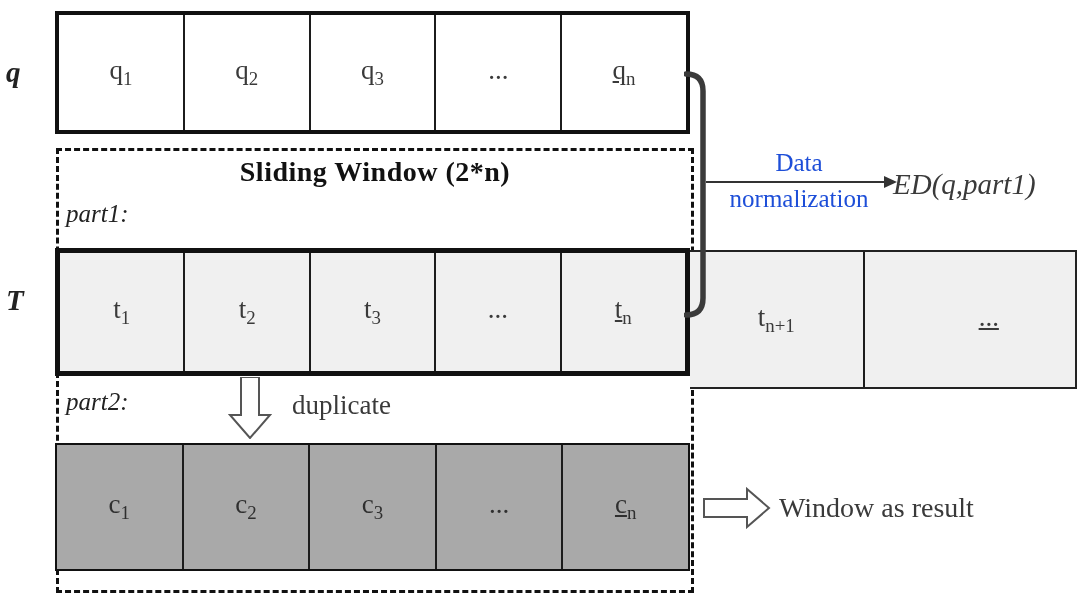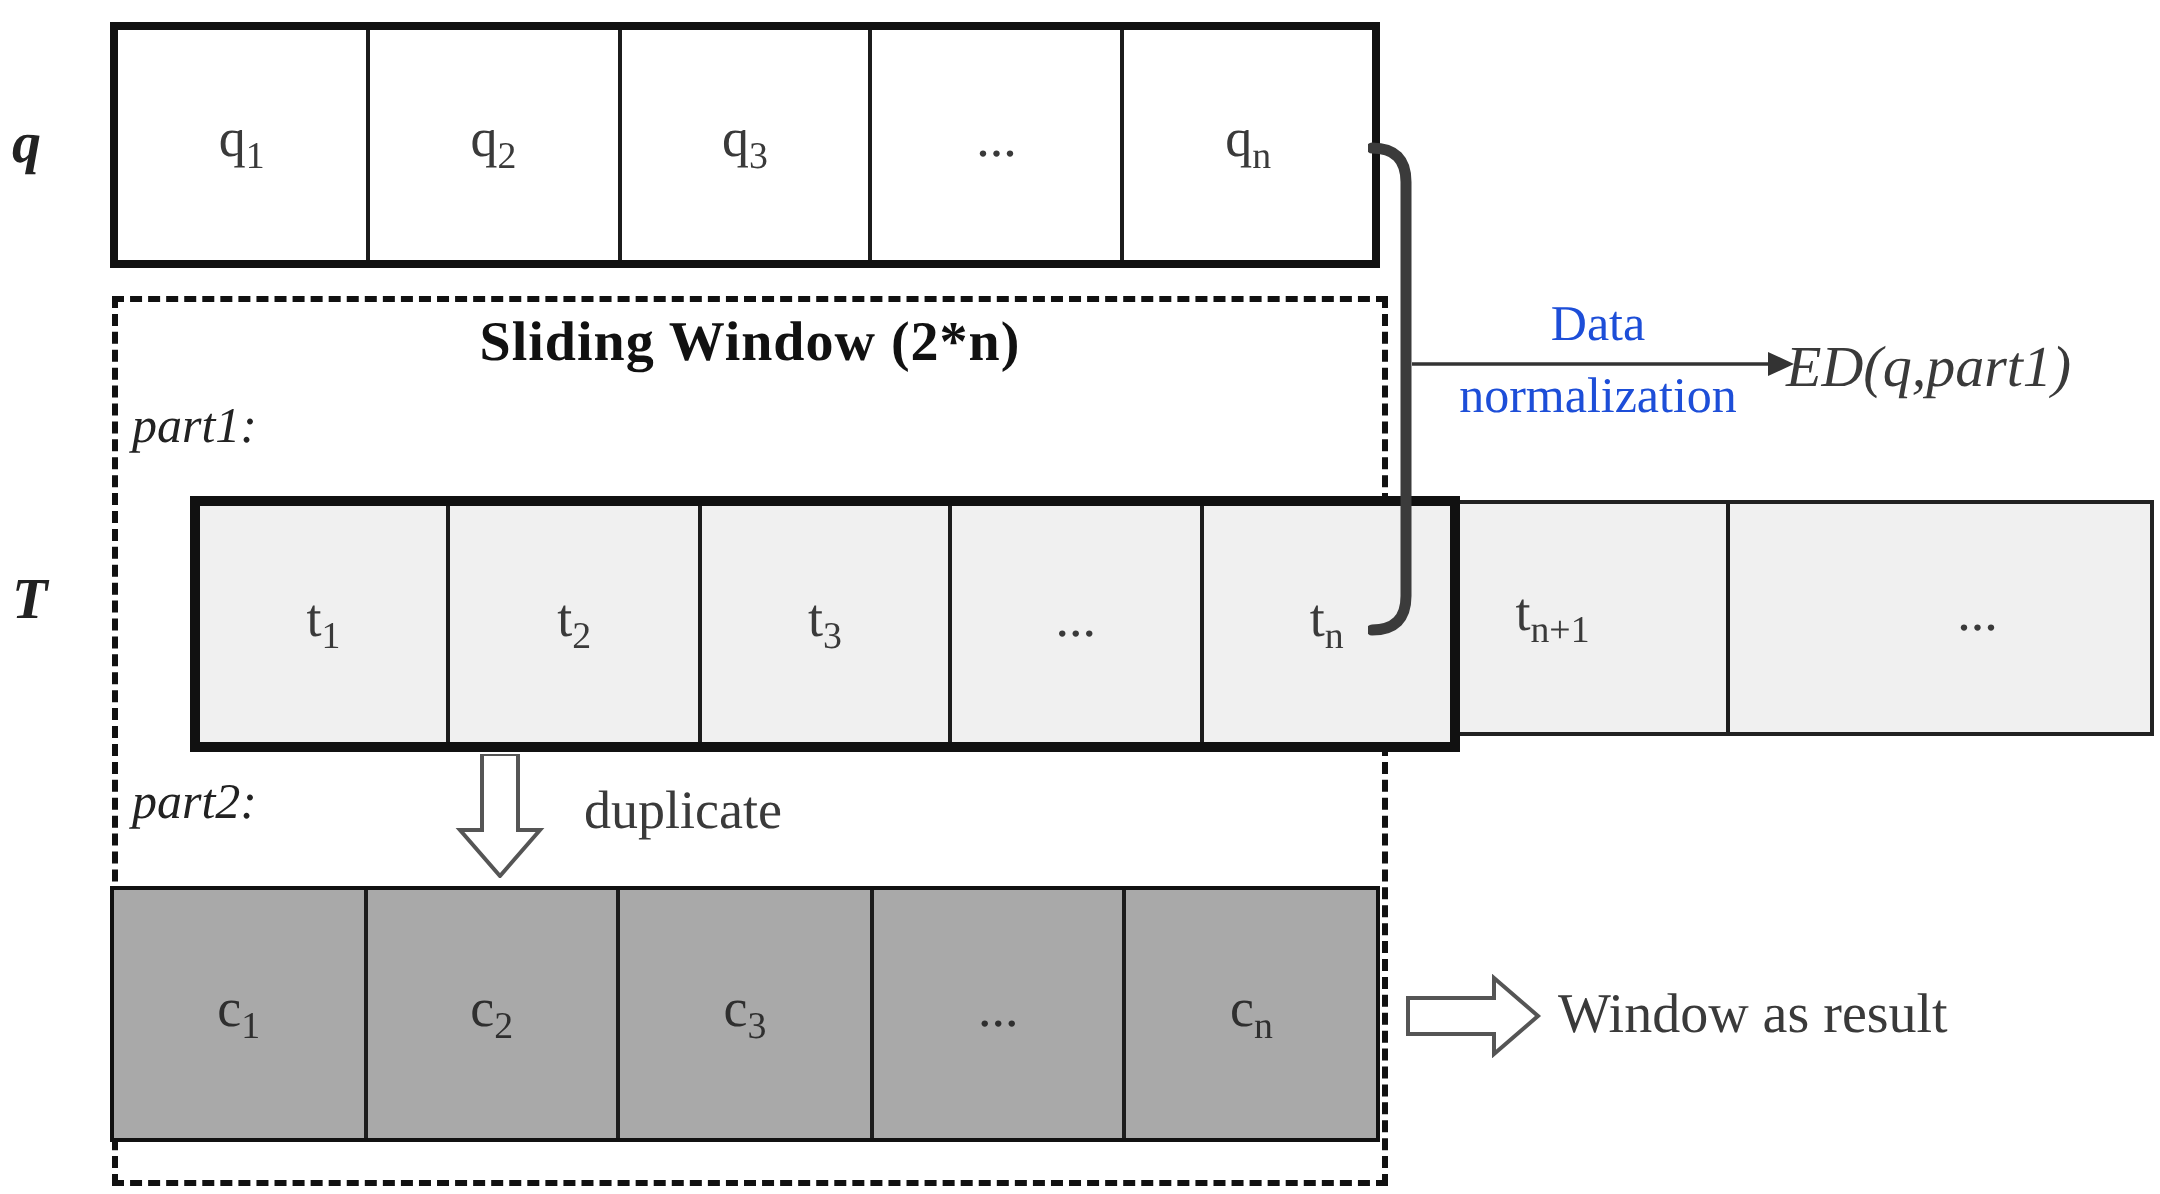--- a/index.html
+++ b/index.html
@@ -13,24 +13,24 @@
     overflow:hidden;
   }
   .abs{position:absolute;}
   
   .row{display:flex; box-sizing:border-box; background:#fff;}
   .cell{
     flex:1 1 0; display:flex; align-items:center; justify-content:center;
     border-right:2px solid #1c1c1c; box-sizing:border-box;
     font-size:27px; color:#3a3a3a;
   }
-  .cell:last-child{border-right:none;}
+  .cell:last-child{border-right:none;text-decoration:underline;}
   .sub{font-size:0.7em; vertical-align:-0.32em;}
   .q-row{border:4px solid var(--border); background:#ffffff;}
-  .t-row{border:5px solid var(--border); background:var(--t-fill);margin-left:40px;}
+  .t-row{border:5px solid var(--border); background:var(--t-fill);}
   .t-ext{border:2px solid #222; border-left:none; background:var(--t-fill);}
   .c-row{border:2px solid var(--border); background:var(--c-fill);}
   .c-row .cell{color:#2f2f2f;}
   
   .window{
     border:3px dashed var(--border); box-sizing:border-box; background:transparent;
   }
   .win-title{
     text-align:center; font-weight:bold; font-size:28px; color:#111;
     letter-spacing:0.5px;
@@ -68,21 +68,21 @@
   </div>
 
   <div class="abs window" style="left:56px; top:148px; width:638px; height:445px;"></div>
 
   <div class="abs win-title" style="left:56px; top:156px; width:638px;">Sliding Window (2*n)</div>
 
   <div class="abs part-label" style="left:66px; top:200px;">part1:</div>
 
   <div class="abs series-label" style="left:6px; top:284px;">T</div>
 
-  <div class="abs row t-ext" style="left:690px; top:250px; width:387px; height:118px;gap:38px;">
+  <div class="abs row t-ext" style="left:690px; top:250px; width:387px; height:139px;gap:38px;">
     <div class="cell">
         <span><span>t</span><span class="sub">n+1</span></span>
       </div>
     <div class="cell">
         <span><span>...</span><span class="sub"></span></span>
       </div>
   </div>
 
   <div class="abs row t-row" style="left:55px; top:248px; width:635px; height:128px;">
     <div class="cell">

